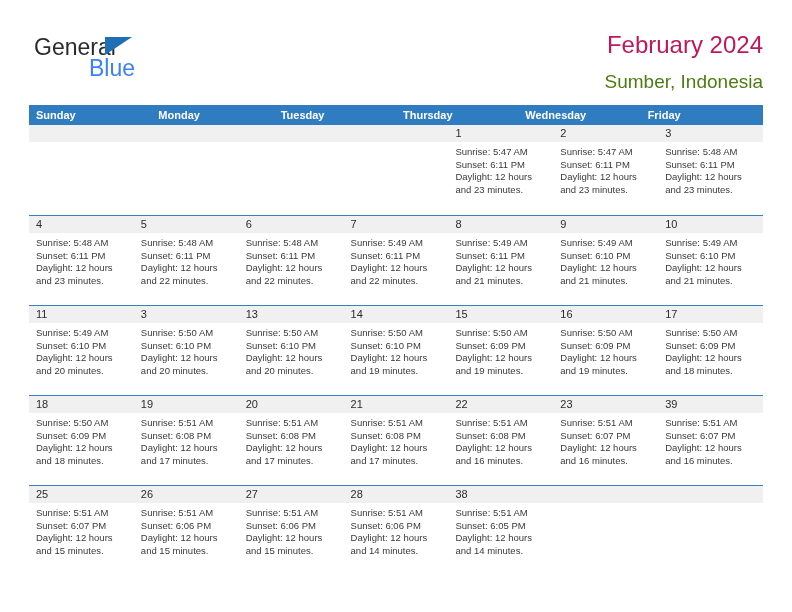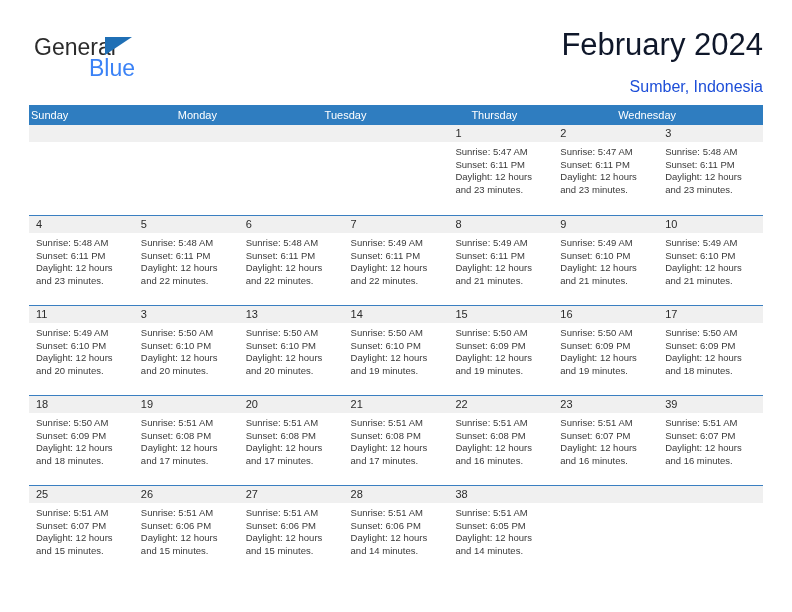--- a/index.html
+++ b/index.html
@@ -63,54 +63,55 @@
     color: #3b82f6;
   }
 
   .title-block {
     position: absolute;
     right: 0;
     top: 0;
     text-align: right;
   }
   .cal-title {
-    font-size: 31px;
-    color: #0f172a;
+    font-size: 24px;
+    color: #be185d;
     line-height: 34px;
     white-space: nowrap;
   }
   .cal-subtitle {
-    font-size: 16px;
-    color: #1d4ed8;
+    font-size: 19px;
+    color: #4d7c0f;
     line-height: 22px;
-    margin-top: 14px;
+    margin-top: 9px;
     white-space: nowrap;
   }
 
   
   .calendar {
     position: absolute;
     left: 29px;
     top: 105px;
     width: 734px;
   }
   .weekday-row {
     display: flex;
     background: #2f7dc0;
     height: 20px;
   }
   .weekday {
     flex: 1 1 0;
     color: #ffffff;
     font-size: 11px;
     line-height: 20px;
-    padding-left: 2px;
+    padding-left: 7px;
     box-sizing: border-box;
     white-space: nowrap;
     overflow: hidden;
+    font-weight: bold;
   }
   .week-row {
     display: flex;
     height: 90px;
     border-top: 1px solid #3a7fc1;
     box-sizing: border-box;
   }
   .week-row.first {
     border-top: none;
   }
@@ -163,20 +164,21 @@
     </div>
   </div>
 
   <div class="calendar">
     <div class="weekday-row" id="weekday-row">
         <div class="weekday">Sunday</div>
         <div class="weekday">Monday</div>
         <div class="weekday">Tuesday</div>
         <div class="weekday">Thursday</div>
         <div class="weekday">Wednesday</div>
+        <div class="weekday">Friday</div>
       </div>
     <div id="weeks-container">
         <div class="week-row first">
           <div class="day-cell empty">
             <div class="daynum-band">
               <span class="daynum"></span>
             </div>
             <div class="day-body"></div>
           </div>
           <div class="day-cell empty">

